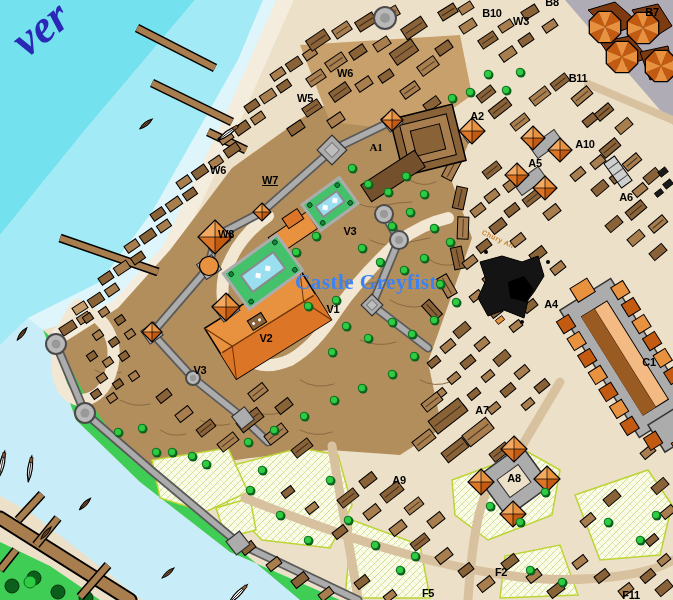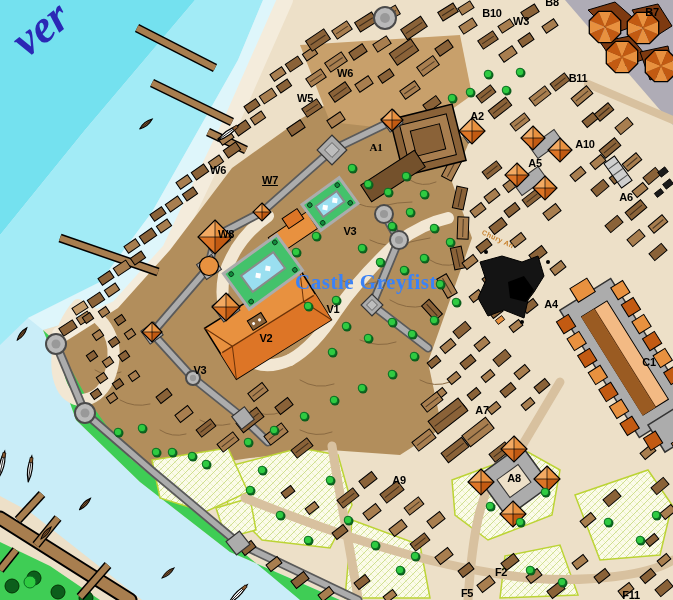--- a/index.html
+++ b/index.html
@@ -793,19 +793,19 @@
       <span class="lbl lbl-code" style="left: 544px; top: 304px; transform: translate(-50%, -50%) rotate(0deg); padding-left: 14px;">A4</span>
       <span class="lbl lbl-code" style="left: 350px; top: 231px; transform: translate(-50%, -50%) rotate(0deg);">V3</span>
       <span class="lbl lbl-code" style="left: 333px; top: 309px; transform: translate(-50%, -50%) rotate(0deg);">V1</span>
       <span class="lbl lbl-code" style="left: 266px; top: 338px; transform: translate(-50%, -50%) rotate(0deg);">V2</span>
       <span class="lbl lbl-code" style="left: 200px; top: 370px; transform: translate(-50%, -50%) rotate(0deg);">V3</span>
       <span class="lbl lbl-code" style="left: 649px; top: 362px; transform: translate(-50%, -50%) rotate(0deg);">C1</span>
       <span class="lbl lbl-code" style="left: 467px; top: 410px; transform: translate(-50%, -50%) rotate(0deg); margin-left: 15px;">A7</span>
       <span class="lbl lbl-code" style="left: 399px; top: 480px; transform: translate(-50%, -50%) rotate(0deg);">A9</span>
       <span class="lbl lbl-code" style="left: 514px; top: 478px; transform: translate(-50%, -50%) rotate(0deg);">A8</span>
       <span class="lbl lbl-code" style="left: 501px; top: 572px; transform: translate(-50%, -50%) rotate(0deg);">F2</span>
-      <span class="lbl lbl-code" style="left: 428px; top: 593px; transform: translate(-50%, -50%) rotate(0deg); margin-left: 39px;">F5</span>
+      <span class="lbl lbl-code" style="left: 428px; top: 593px; transform: translate(-50%, -50%) rotate(0deg);">F5</span>
       <span class="lbl lbl-code" style="left: 631px; top: 547px; transform: translate(-50%, -50%) rotate(0deg); margin-top: 48px;">F11</span>
       <span class="lbl lbl-title" style="left: 366px; top: 282px; transform: translate(-50%, -50%) rotate(0deg);">Castle Greyfist</span>
       <span class="lbl lbl-river" style="left: 40px; top: 28px; transform: translate(-50%, -50%) rotate(-38deg); color: rgb(43, 40, 181);">ver</span>
       <span class="lbl lbl-street" style="left: 498px; top: 239px; transform: translate(-50%, -50%) rotate(25deg); color: rgb(200, 130, 47);">Chury An</span>
     </div>
 </div>
 
 </body></html>

